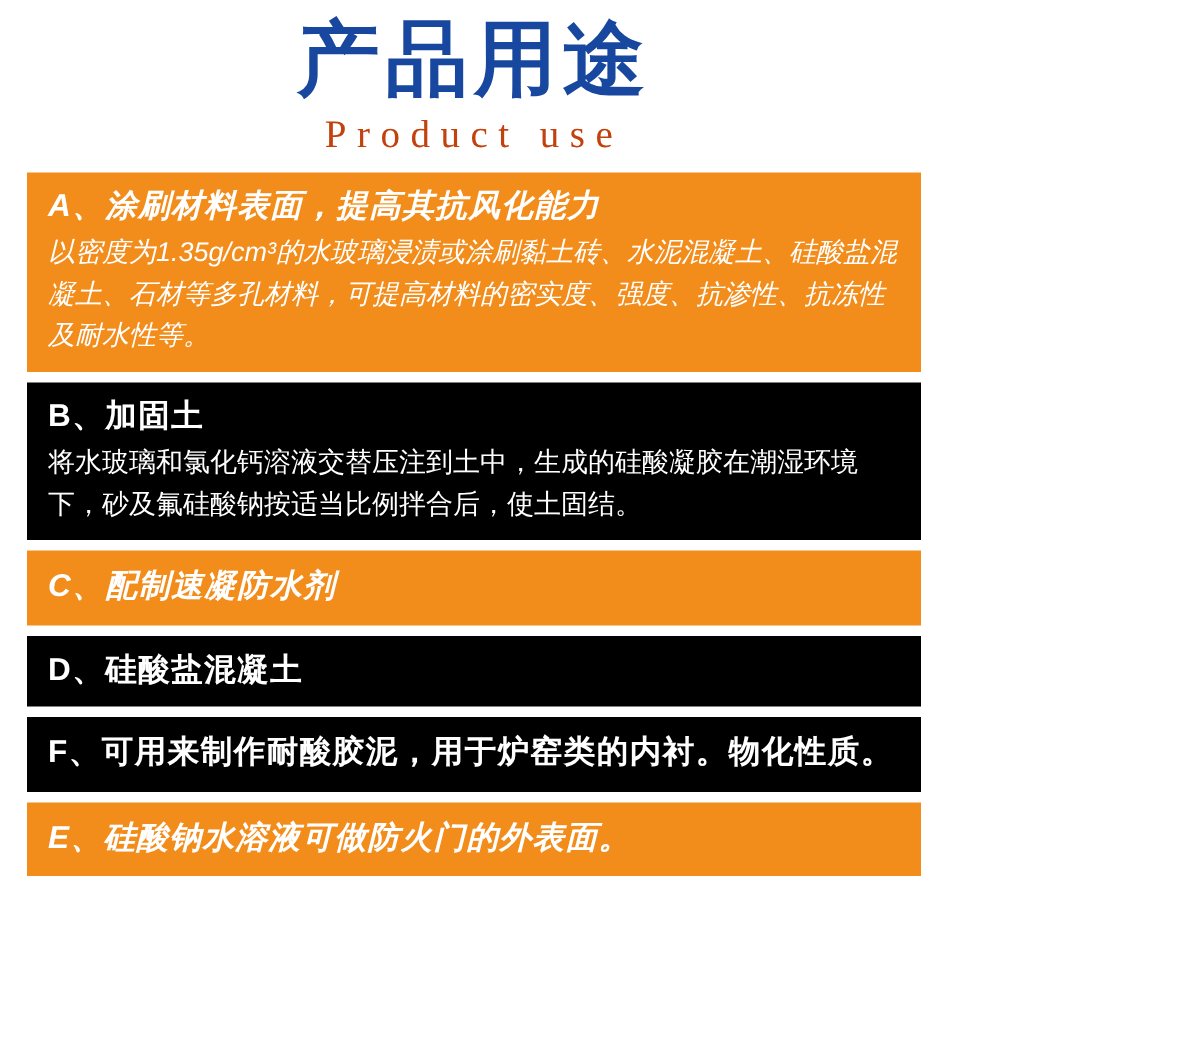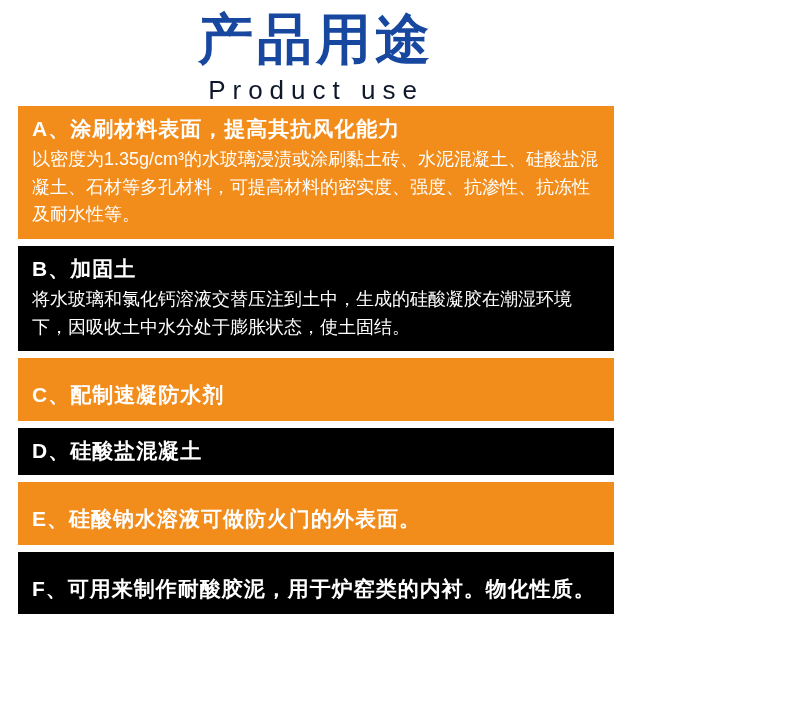--- a/index.html
+++ b/index.html
@@ -26,51 +26,52 @@
   .title-cn {
     font-size: 55px;
     font-weight: bold;
     color: #17479e;
     letter-spacing: 4px;
     line-height: 1.15;
     font-family: "Liberation Sans", sans-serif;
   }
   .title-en {
     font-size: 26px;
-    color: #0f172a;
+    color: #c2410c;
     letter-spacing: 7px;
     margin-top: 4px;
-    font-family: Liberation Sans, sans-serif;
+    margin-bottom: 10px;
+    font-family: Liberation Serif, serif;
   }
   .blocks {
     padding: 0 18px;
   }
   .block {
     margin-bottom: 7px;
     padding: 8px 14px 10px 14px;
     box-sizing: border-box;
     color: #ffffff;
   }
-  .block.orange { background: #f28c1b; }
+  .block.orange { background: #f28c1b; font-style: italic; }
   .block.blue { background: #000000; }
   .block-head {
     font-size: 21px;
     font-weight: bold;
     letter-spacing: 1px;
     line-height: 1.4;
     white-space: nowrap;
   }
   .block-body {
     font-size: 18px;
     line-height: 1.55;
     margin-top: 2px;
     letter-spacing: 0px;
   }
   .block.compact {
-    padding-top: 22px;
+    padding-top: 9px;
     padding-bottom: 11px;
   }
   .block.compact .block-head {
     font-size: 21px;
   }
 </style>
 </head>
 <body>
 
 <div class="page">
@@ -82,34 +83,34 @@
 
   <div class="blocks">
 
     <div class="block orange">
       <div class="block-head">A、涂刷材料表面，提高其抗风化能力</div>
       <div class="block-body">以密度为1.35g/cm³的水玻璃浸渍或涂刷黏土砖、水泥混凝土、硅酸盐混凝土、石材等多孔材料，可提高材料的密实度、强度、抗渗性、抗冻性及耐水性等。</div>
     </div>
 
     <div class="block blue">
       <div class="block-head">B、加固土</div>
-      <div class="block-body">将水玻璃和氯化钙溶液交替压注到土中，生成的硅酸凝胶在潮湿环境下，因吸收土中水分处于膨胀状态，使土固结。</div>
+      <div class="block-body">将水玻璃和氯化钙溶液交替压注到土中，生成的硅酸凝胶在潮湿环境下，砂及氟硅酸钠按适当比例拌合后，使土固结。</div>
     </div>
 
     <div class="block orange compact">
       <div class="block-head">C、配制速凝防水剂</div>
     </div>
 
     <div class="block blue">
       <div class="block-head">D、硅酸盐混凝土</div>
     </div>
 
+    <div class="block blue compact">
+      <div class="block-head">F、可用来制作耐酸胶泥，用于炉窑类的内衬。物化性质。</div>
+    </div>
+
     <div class="block orange compact">
       <div class="block-head">E、硅酸钠水溶液可做防火门的外表面。</div>
-    </div>
-
-    <div class="block blue compact">
-      <div class="block-head">F、可用来制作耐酸胶泥，用于炉窑类的内衬。物化性质。</div>
     </div>
 
 
   </div>
 </div>
 
 </body></html>

